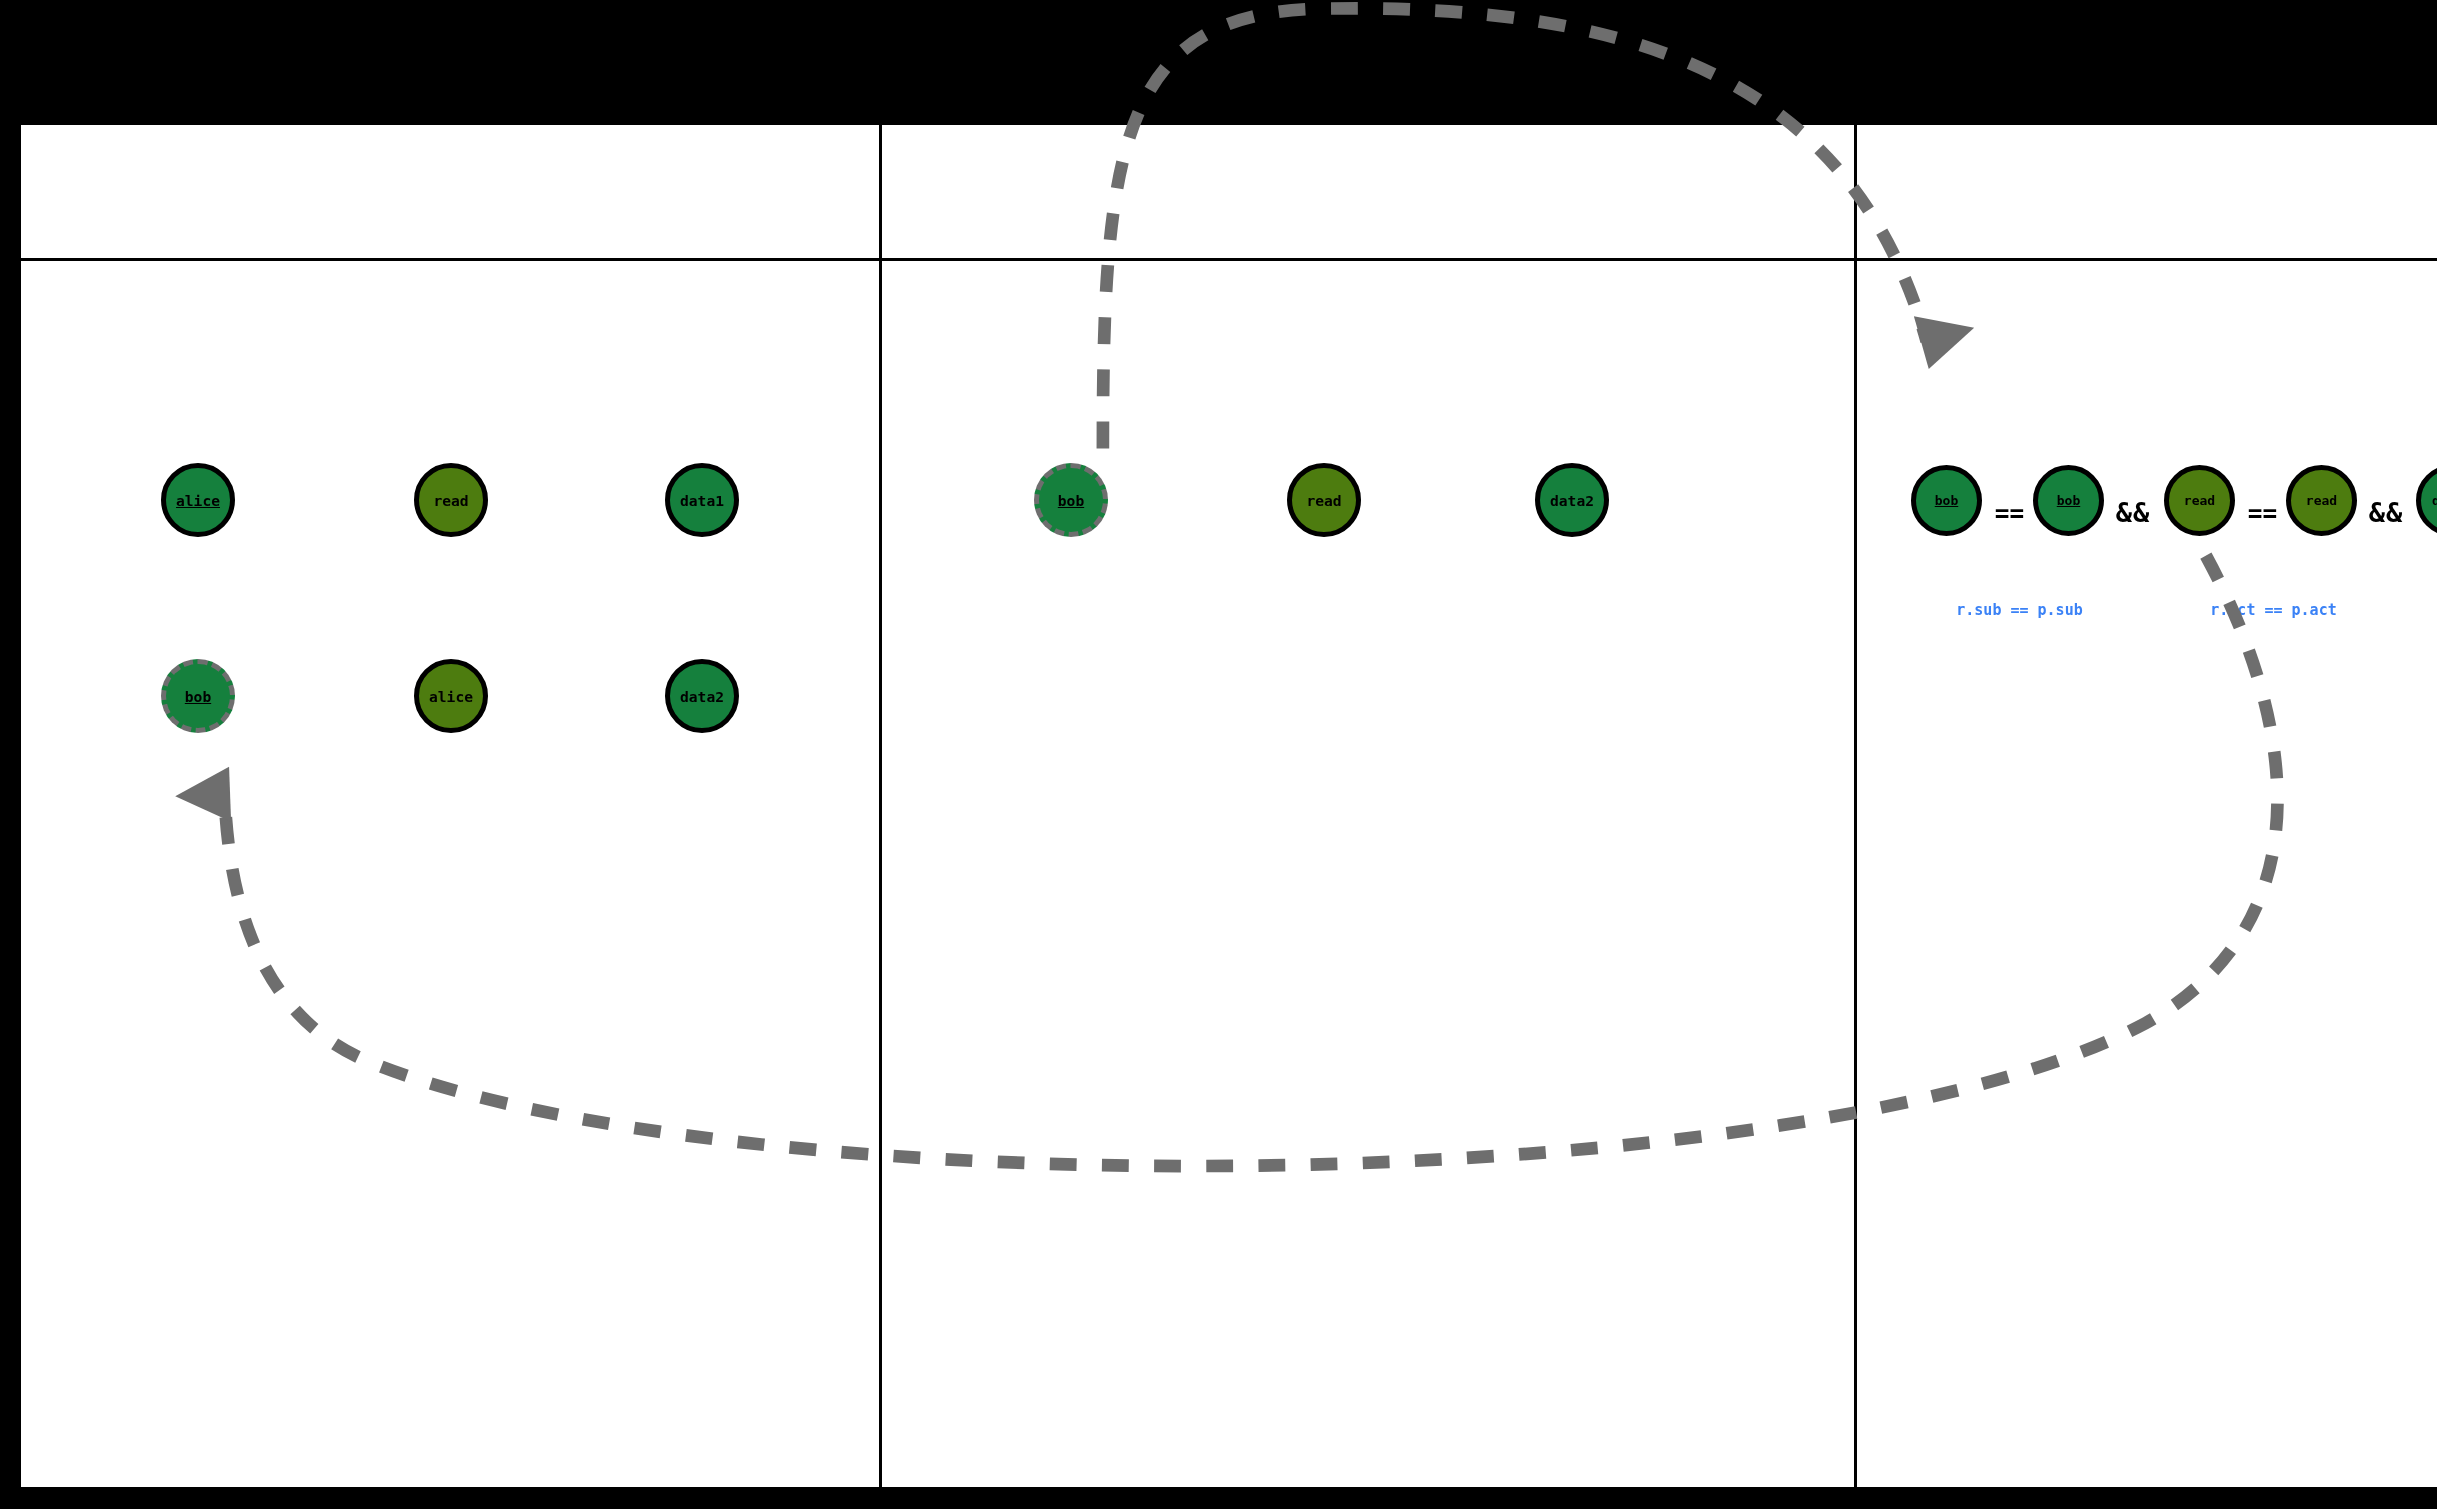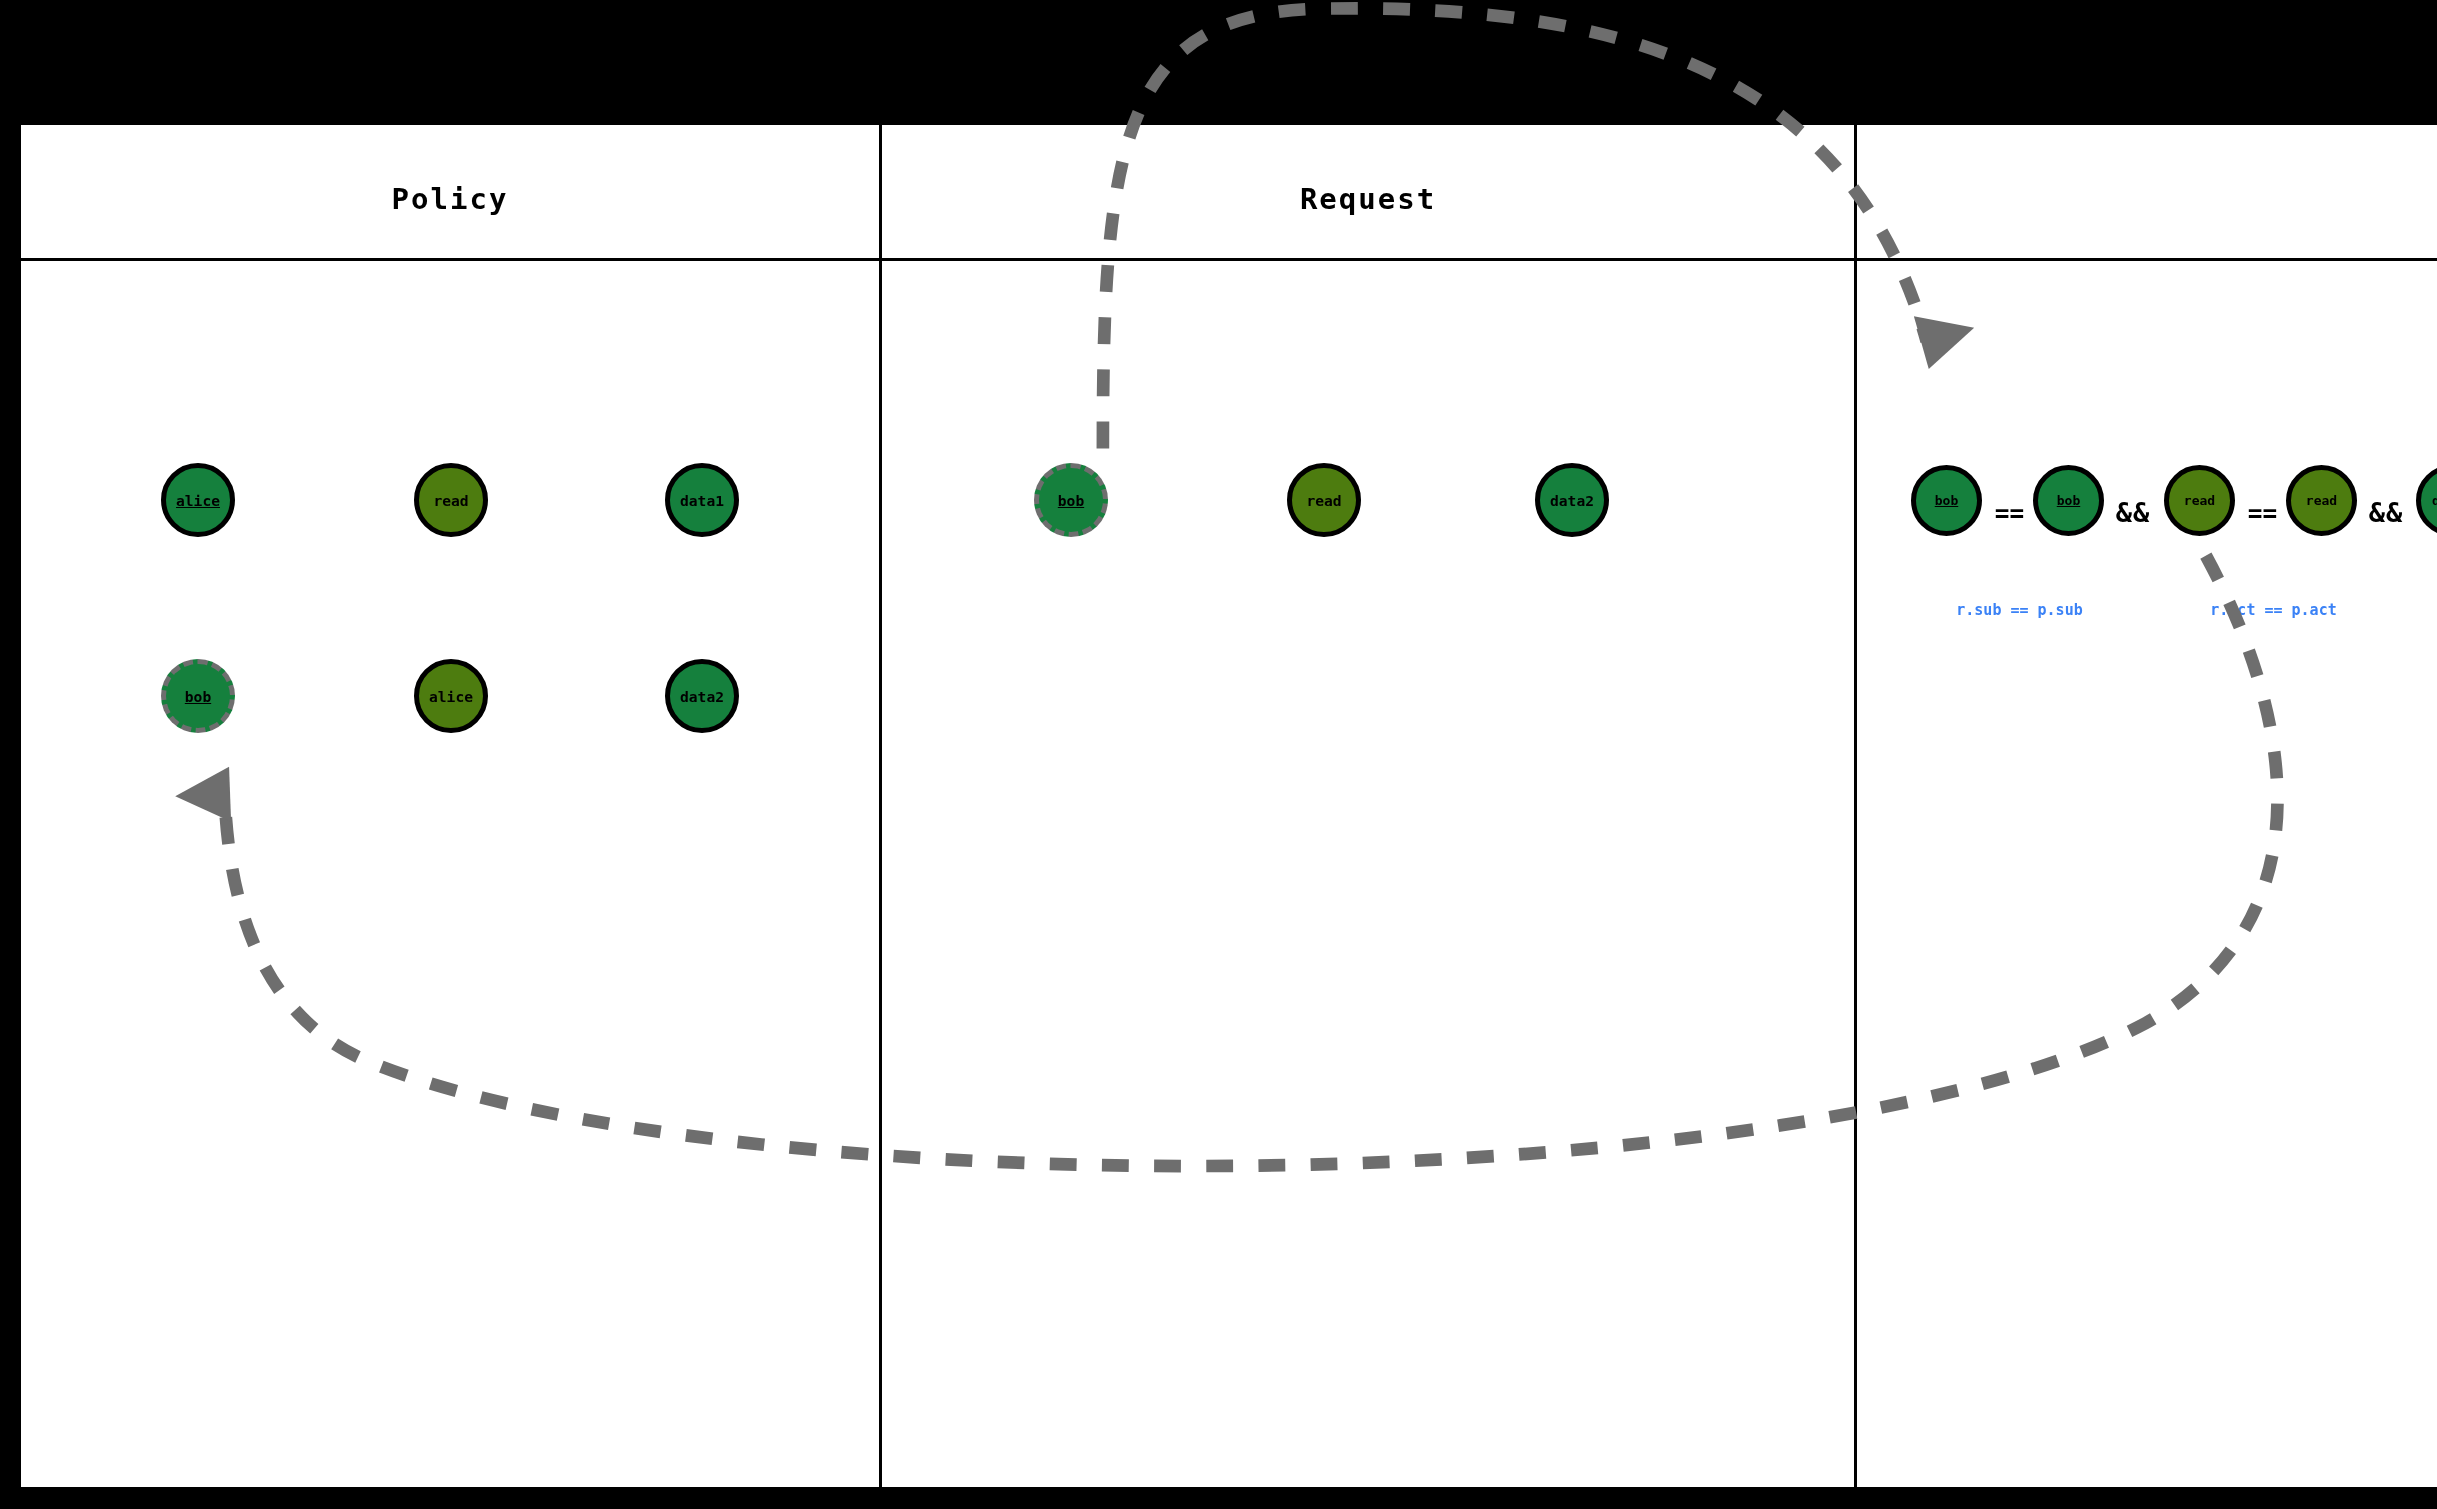--- a/index.html
+++ b/index.html
@@ -80,22 +80,20 @@
 </head>
 <body>
 
 <div id="root">
   <div id="canvas">
 
     <div class="vdiv" style="left:858px;"></div>
     <div class="vdiv" style="left:1833px;"></div>
     <div class="hdiv" style="top:133px;"></div>
 
-    <div class="col-header" style="left:0px;width:858px;">Policy</div>
-    <div class="col-header" style="left:861px;width:972px;">Request</div>
     <div class="col-header" style="left:1836px;width:1517px;">Matching</div>
 
     <div class="node solid pink" style="left:140px;top:338px;">alice</div>
     <div class="node solid blue" style="left:393px;top:338px;">read</div>
     <div class="node solid green" style="left:644px;top:338px;">data1</div>
 
     <div class="node dashed pink" style="left:140px;top:534px;">bob</div>
     <div class="node solid blue" style="left:393px;top:534px;">alice</div>
     <div class="node solid green" style="left:644px;top:534px;">data2</div>
 

